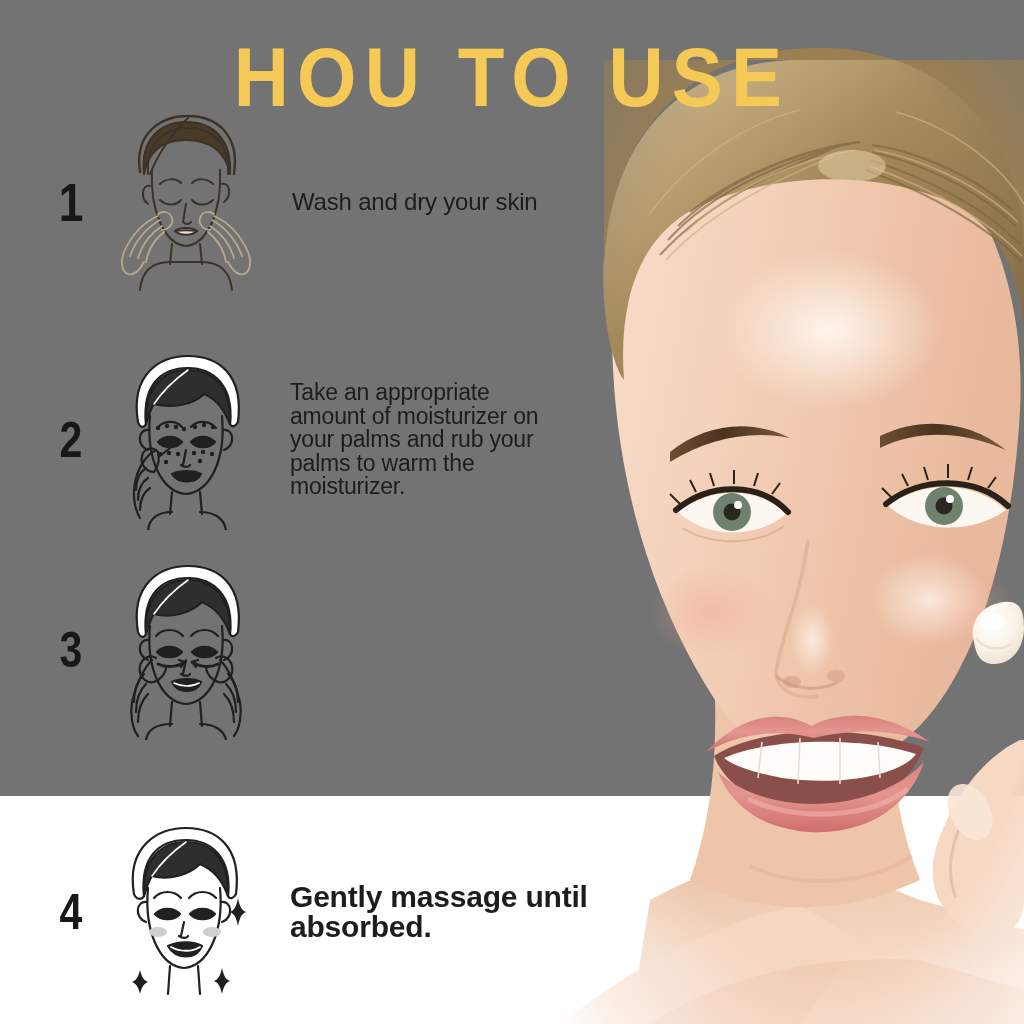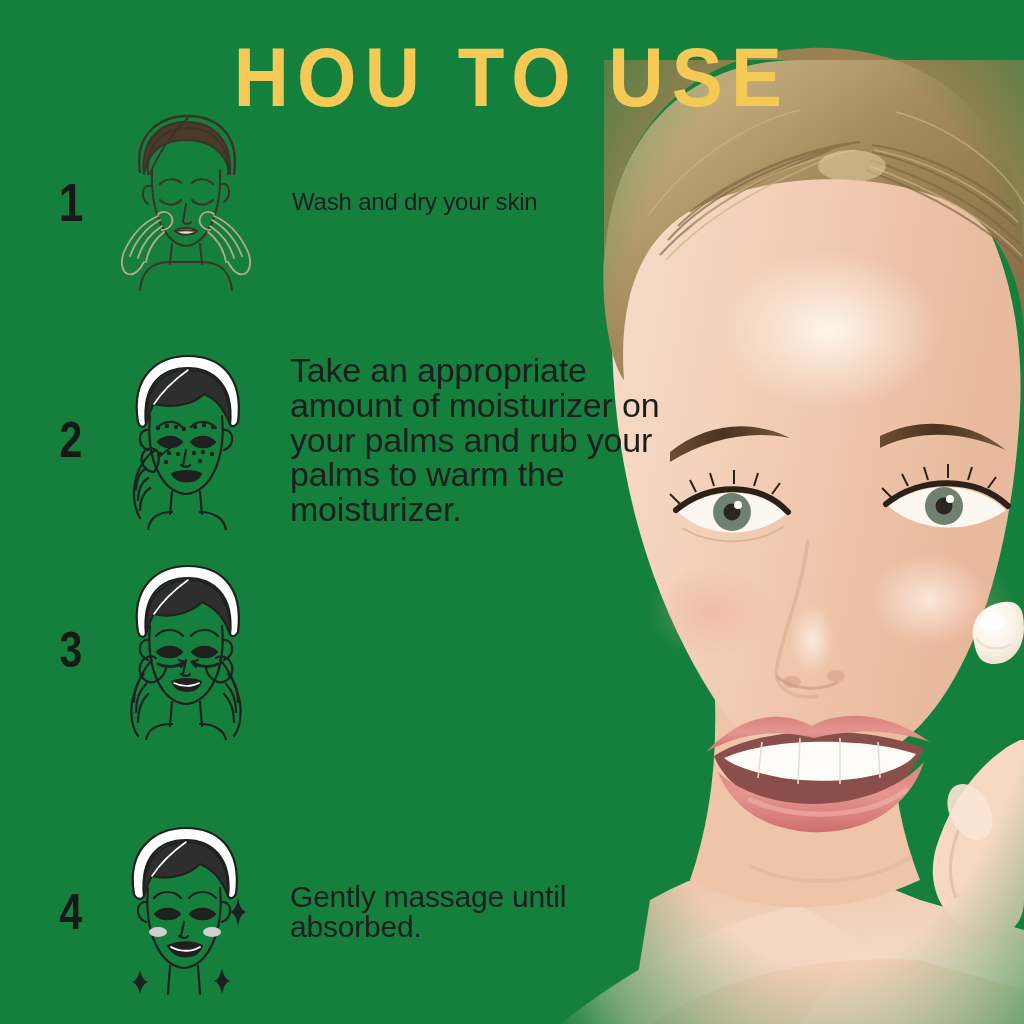--- a/index.html
+++ b/index.html
@@ -4,22 +4,22 @@
 <style>
   * { box-sizing: border-box; margin: 0; padding: 0; }
   html, body {
     width: 1024px; height: 1024px;
     background: #ffffff;
     font-family: "Liberation Sans", sans-serif;
     overflow: hidden;
   }
   .poster {
     position: relative;
-    width: 1024px; height: 1024px;
-    background: #15803d;
+    width: 1024px; height: 796px;
+    background: #737373;
   }
 
   
   .photo-layer {
     position: absolute;
     left: 500px; top: 0;
     width: 524px; height: 1024px;
     overflow: hidden;
     z-index: 1;
   }
@@ -74,27 +74,27 @@
     line-height: 1.0;
     white-space: pre-line;
     font-family: "Liberation Sans", sans-serif;
     letter-spacing: -0.2px;
   }
 
   #step-1 { left: 42px; top: 112px; width: 640px; }
   #step-1 .step-text { font-size: 24px; padding-left: 24px; }
 
   #step-2 { left: 42px; top: 350px; width: 640px; }
-  #step-2 .step-text { font-size: 34px; line-height: 1.02; padding-left: 22px; }
+  #step-2 .step-text { font-size: 23px; line-height: 1.02; padding-left: 22px; }
 
   #step-3 { left: 42px; top: 560px; width: 640px; }
   #step-3 .step-text { font-size: 30px; padding-left: 22px; }
 
   #step-4 { left: 42px; top: 822px; width: 660px; }
-  #step-4 .step-text { font-size: 30px; padding-left: 22px; }
+  #step-4 .step-text { font-size: 30px; padding-left: 22px; font-weight: bold; }
 
   #step-2 .step-num, #step-3 .step-num, #step-4 .step-num { font-size: 50px; }
 </style>
 </head>
 <body>
 
 <div class="poster">
 
   <div class="photo-layer">
     <svg viewBox="0 0 524 1024" xmlns="http://www.w3.org/2000/svg">

